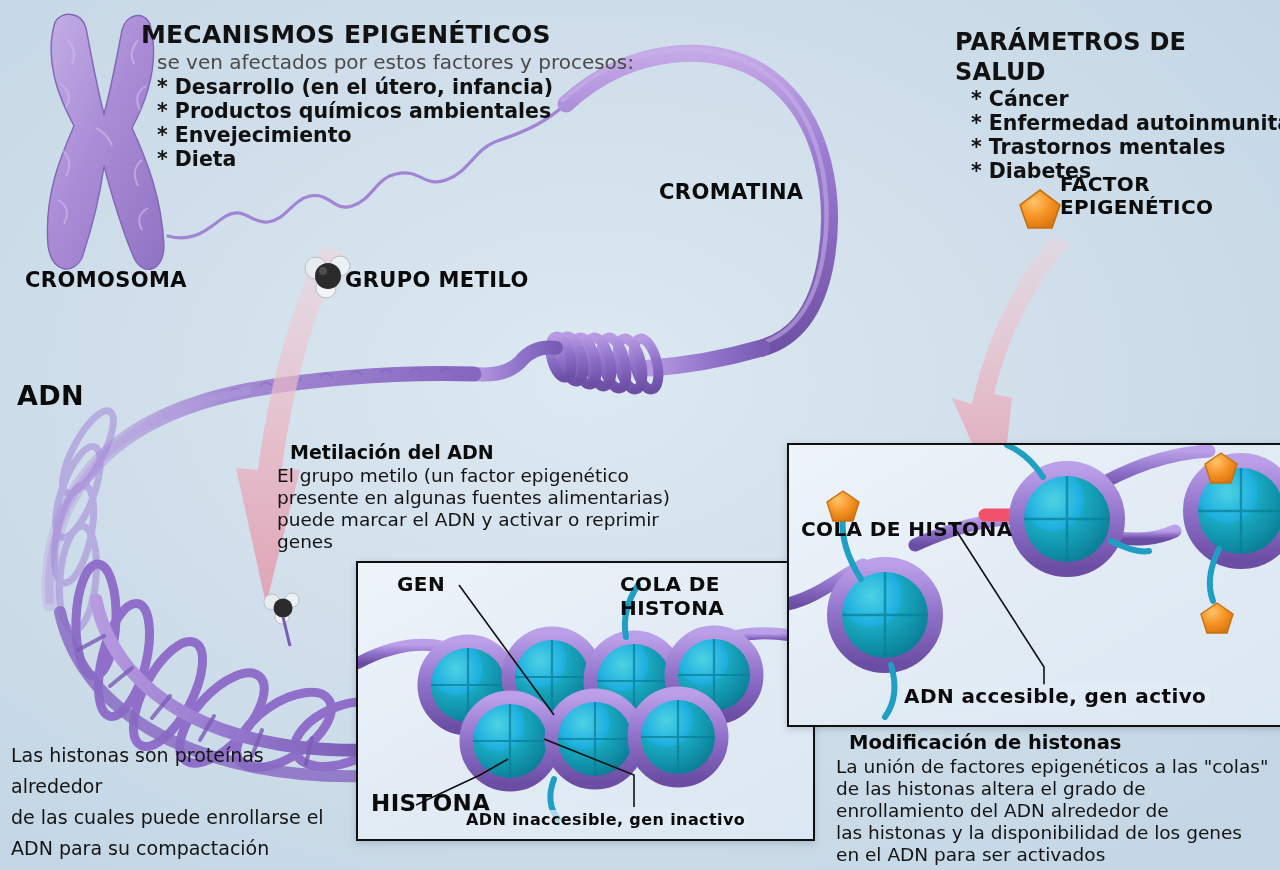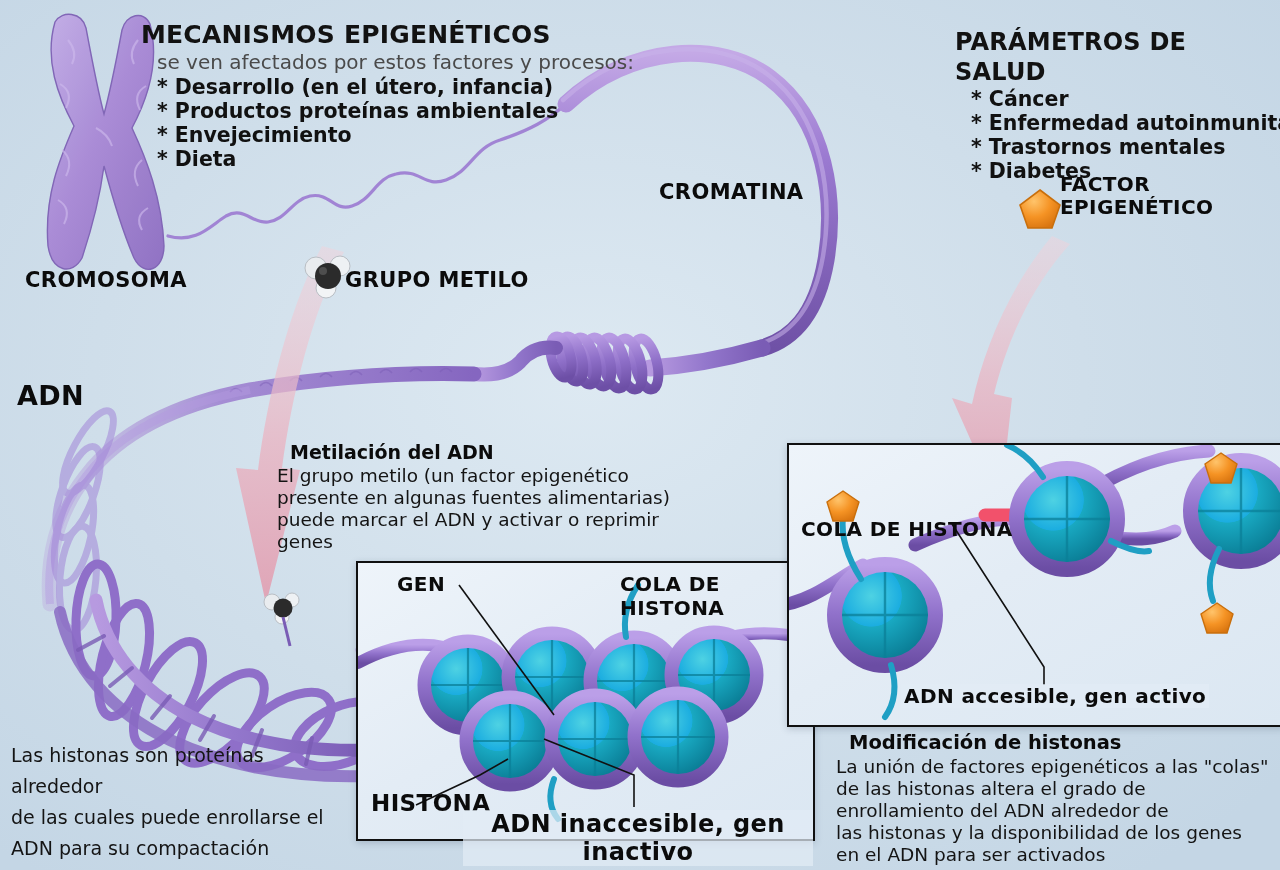--- a/index.html
+++ b/index.html
@@ -284,21 +284,21 @@
       <g stroke="#111" stroke-width="1.6" fill="none">
         <path d="M101 22 L196 152"></path>
         <path d="M58 242 L122 212 L150 196"></path>
         <path d="M276 244 L276 212 L186 176"></path>
       </g>
     </svg>
 
     <div class="abs capt" style="left:39px;top:9px;font-size:20px;">GEN</div>
     <div class="abs capt" style="left:262px;top:9px;font-size:20px;">COLA DE HISTONA</div>
     <div class="abs capt" style="left:13px;top:227px;font-size:23px;">HISTONA</div>
-    <div class="abs capt lbl-chip" style="left:105px;top:247px;font-size:24px;text-align:center;">ADN inaccesible, gen inactivo</div>
+    <div class="abs capt lbl-chip" style="left:105px;top:247px;font-size:16px;text-align:center;">ADN inaccesible, gen inactivo</div>
   </div>
 
   <div class="inset right" style="left:787px;top:443px;width:495px;height:280px;">
     <svg viewBox="0 0 495 280" style="position:absolute;left:0;top:0;width:495px;height:280px;">
       <defs>
         <radialGradient id="bead3" cx="34%" cy="28%" r="78%">
           <stop offset="0%" stop-color="#4ed2e3"></stop>
           <stop offset="45%" stop-color="#1bade0"></stop>
           <stop offset="46%" stop-color="#19a9c2"></stop>
           <stop offset="100%" stop-color="#0a7d95"></stop>
@@ -355,21 +355,21 @@
 
     <div class="abs capt" style="left:12px;top:72px;font-size:20px;">COLA DE HISTONA</div>
     <div class="abs capt lbl-chip" style="left:112px;top:239px;font-size:20px;">ADN accesible, gen activo</div>
   </div>
 
   <div class="abs" style="left:141px;top:20px;width:520px;">
     <div class="hdr" style="font-size:25px;line-height:30px;">MECANISMOS EPIGENÉTICOS</div>
     <div class="sub" style="font-size:20px;line-height:24px;">se ven afectados por estos factores y procesos:</div>
     <div class="bullets" style="font-size:20.5px;line-height:24px;margin-top:1px;">
       <div>* Desarrollo (en el útero, infancia)</div>
-      <div>* Productos proteínas ambientales</div>
+      <div>* Productos químicos ambientales</div>
       <div>* Envejecimiento</div>
       <div>* Dieta</div>
     </div>
   </div>
 
   <div class="abs" style="left:955px;top:27px;width:330px;">
     <div class="hdr" style="font-size:24px;line-height:30px;">PARÁMETROS DE SALUD</div>
     <div class="bullets" style="font-size:20.5px;line-height:24px;">
       <div>* Cáncer</div>
       <div>* Enfermedad autoinmunitaria</div>

